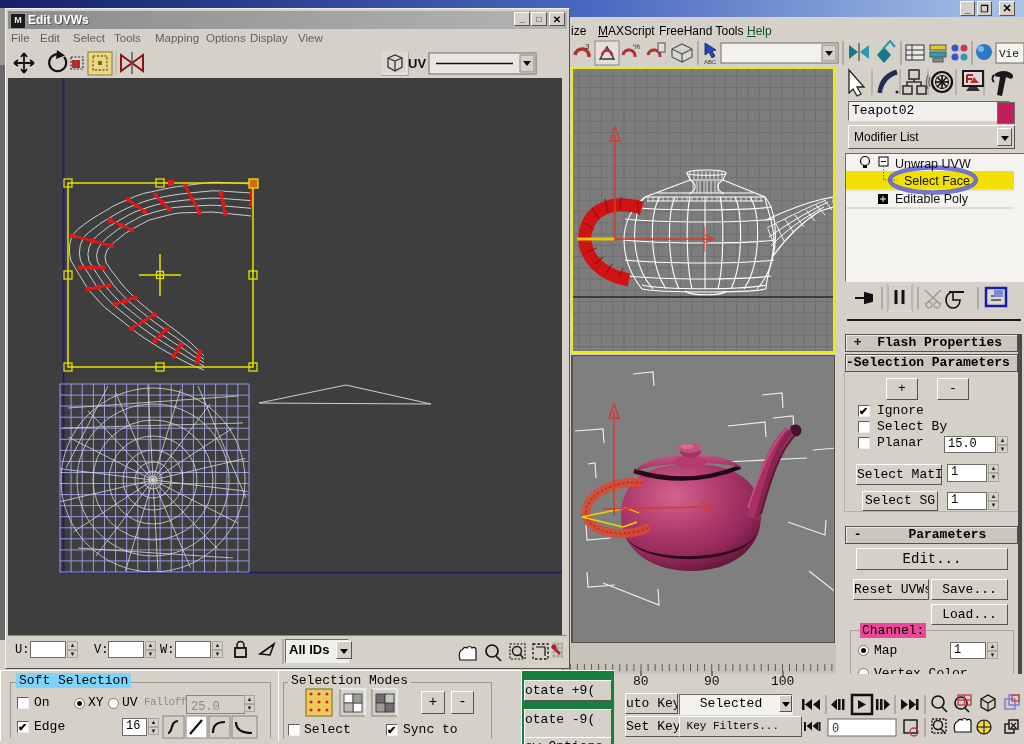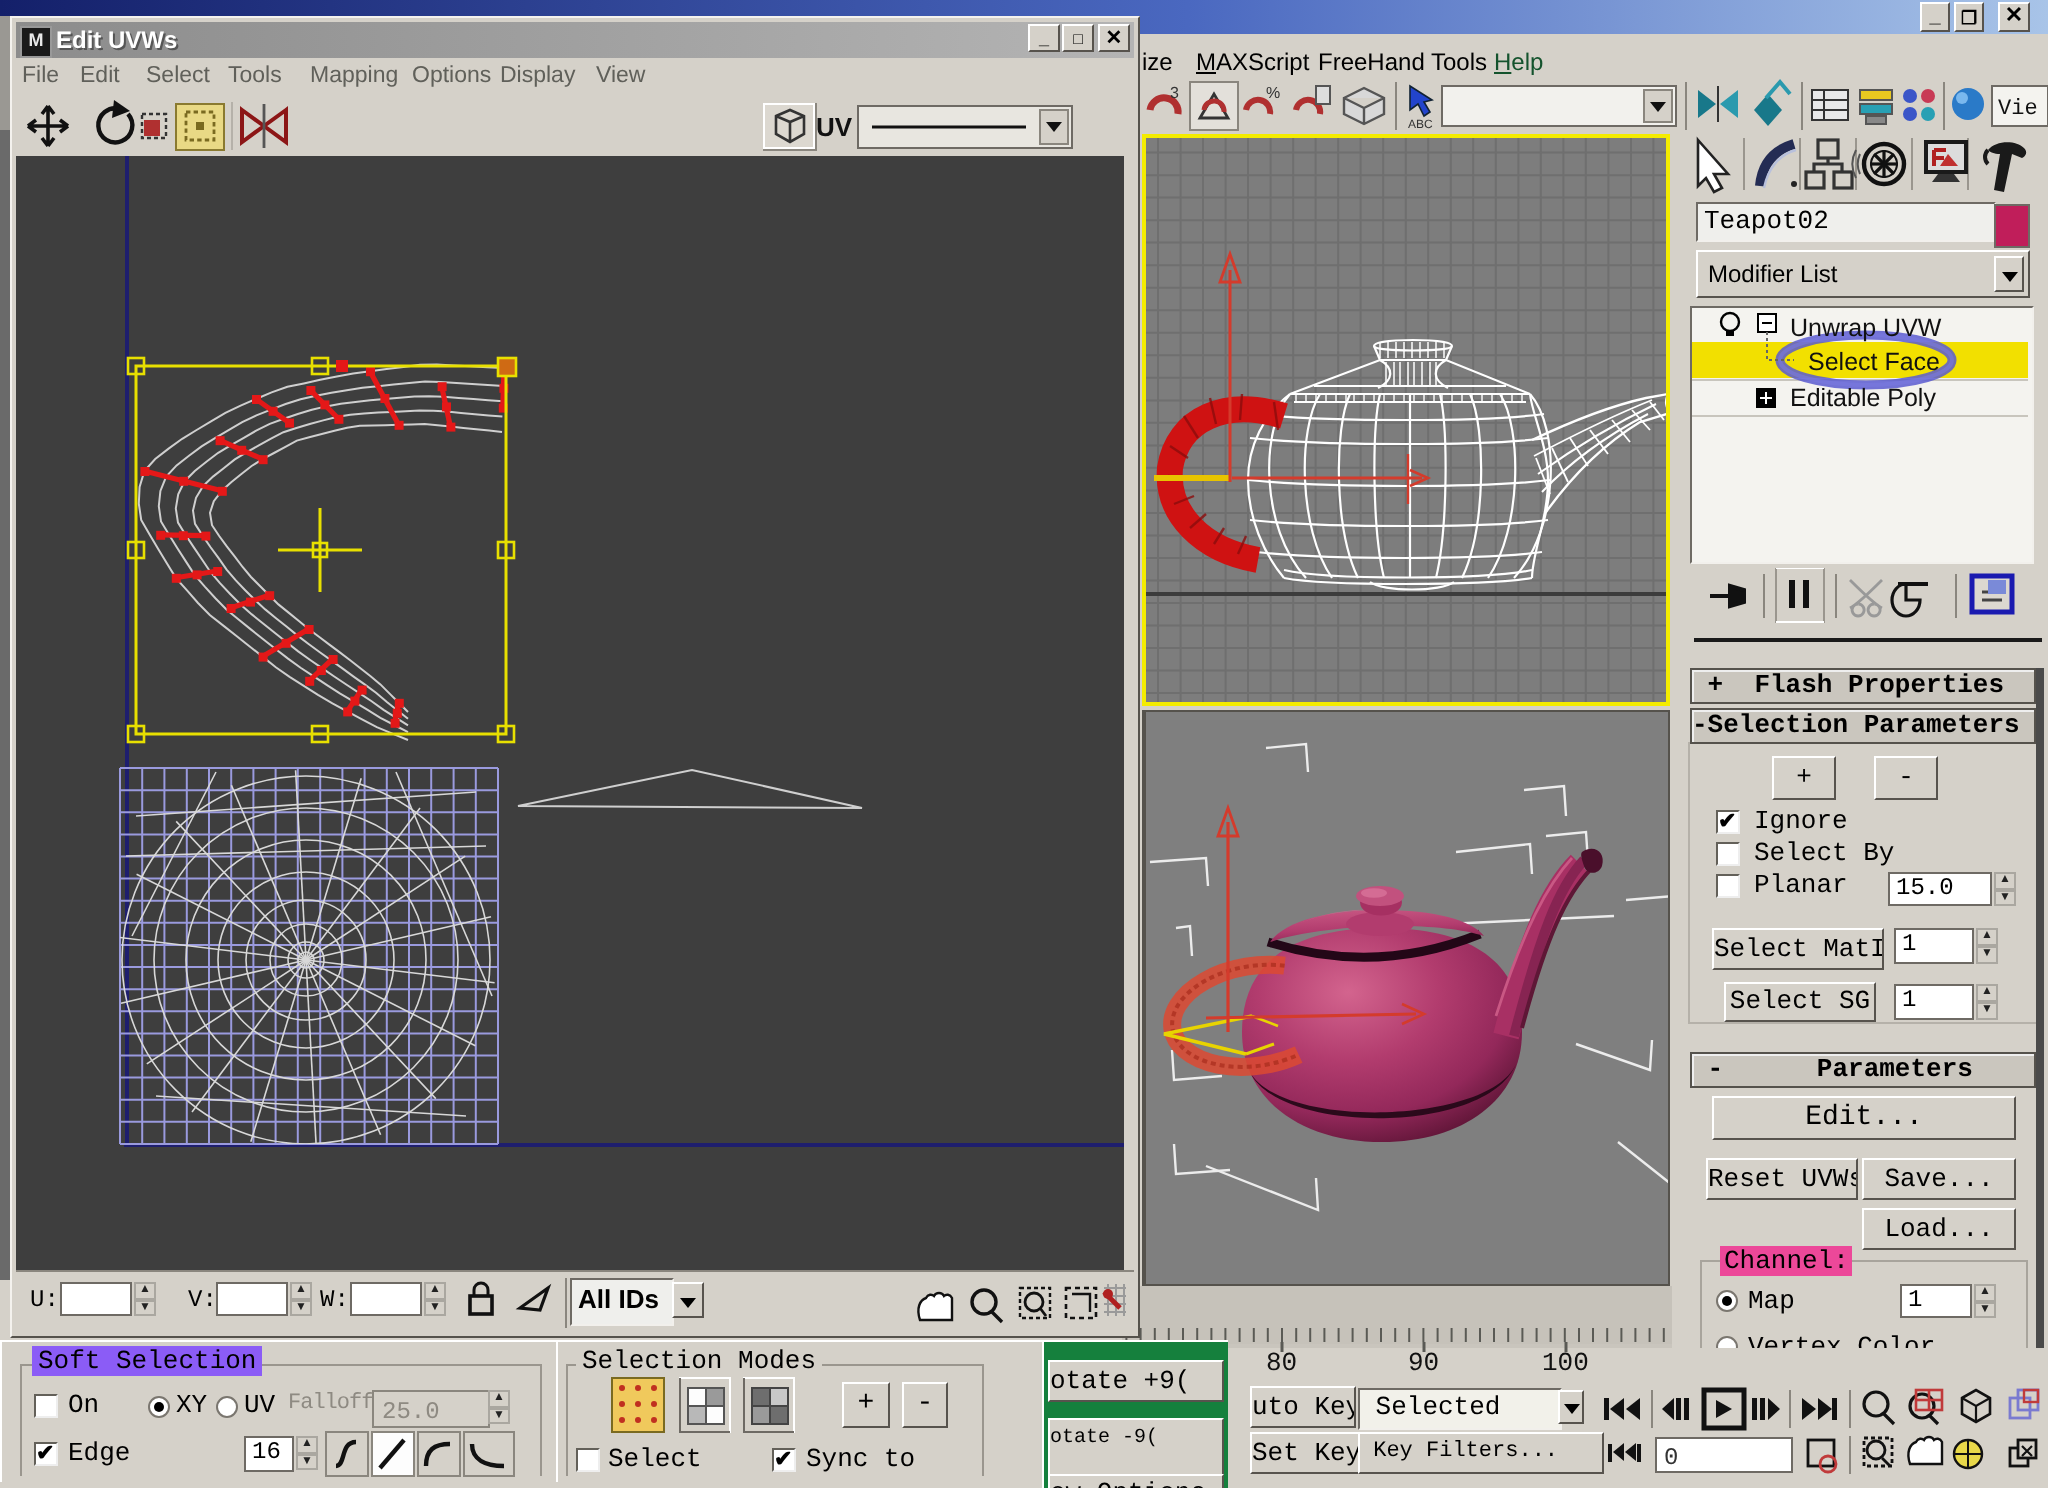--- a/index.html
+++ b/index.html
@@ -1,18 +1,18 @@
 <!DOCTYPE html>
 <html><head>
 <meta charset="utf-8">
 <style>
 html,body{margin:0;padding:0;}
 body{width:1024px;height:744px;position:relative;overflow:hidden;background:#d5d1c9;font-family:"Liberation Sans",sans-serif;}
 .abs{position:absolute;}
-.sunk{border-top:1px solid #6e6a64;border-left:1px solid #6e6a64;border-right:1px solid #f2f0ec;border-bottom:1px solid #f2f0ec;}
+.sunk{border-top:1px solid #6e6a64;border-left:1px solid #6e6a64;border-right:1px solid #f2f0ec;border-bottom:1px solid #f2f0ec;padding-left:12px;}
 .btn{border-top:1px solid #fff;border-left:1px solid #fff;border-right:1px solid #57534d;border-bottom:1px solid #57534d;background:#d5d1c9;box-sizing:border-box;white-space:nowrap;overflow:hidden;}
 .mono{font-family:"Liberation Mono",monospace;}
 .cb{width:12px;height:12px;background:#fff;border-top:1px solid #636059;border-left:1px solid #636059;border-right:1px solid #eee;border-bottom:1px solid #eee;box-sizing:border-box;font-size:11px;line-height:10px;font-weight:bold;color:#000;}
 .rad{width:11px;height:11px;border-radius:50%;background:#fff;border:1px solid #7a766f;box-sizing:border-box;}
 .spin{background:#fff;border:1px solid #6e6a64;box-sizing:border-box;font-family:"Liberation Mono",monospace;font-size:12px;color:#000;padding-left:3px;}
 .sarr{width:11px;background:#d5d1c9;border:1px solid #aaa7a0;box-sizing:border-box;font-size:6px;line-height:7px;text-align:center;color:#222;}
 </style>
 </head>
 <body>
 
@@ -865,21 +865,21 @@
           <path d="M104,6 h12 M104,10 h12 M104,14 h12 M104,18 h12 M106,4 v16 M110,4 v16 M114,4 v16"></path>
         </g>
       <path d="M104,8 L112,16" stroke="#b02020" stroke-width="2.5"></path>
       <circle cx="106" cy="9" r="2.5" fill="#b02020"></circle>
     </svg>
   </div>
 </div>
 
 <div class="abs" id="softsel" style="left:0px;top:670px;width:278px;height:70px;background:#d5d1c9;border-top:1px solid #fff;border-left:1px solid #fff;">
   <div class="abs" style="left:9px;top:11px;width:259px;height:55px;border:1px solid #9a968e;border-bottom:none;"></div>
-  <div class="abs mono" style="left:15px;top:2px;font-size:13px;background:#8b5cf6;padding:0 3px;">Soft Selection</div>
+  <div class="abs mono" style="left:15px;top:2px;font-size:13px;background:#7dd3fc;padding:0 3px;">Soft Selection</div>
   <div class="abs cb" style="left:16px;top:26px;"></div>
   <div class="abs mono" style="left:33px;top:24px;font-size:13px;">On</div>
   <div class="abs rad" style="left:73px;top:27px;">
       <div style="width:5px;height:5px;border-radius:50%;background:#000;margin:2px;"></div>
     </div>
   <div class="abs mono" style="left:87px;top:24px;font-size:13px;">XY</div>
   <div class="abs rad" style="left:107px;top:27px;"></div>
   <div class="abs mono" style="left:121px;top:24px;font-size:13px;">UV</div>
   <div class="abs mono" style="left:143px;top:25px;font-size:11px;letter-spacing:-0.5px;color:#8e8a82;">Falloff:</div>
   <div class="abs" style="left:185px;top:24px;width:57px;height:17px;border:1px solid #8a867e;background:#d5d1c9;"><span class="mono" style="font-size:12px;color:#8e8a82;padding-left:4px;">25.0</span></div>
@@ -940,15 +940,15 @@
   </svg>
   <div class="abs btn mono" style="left:142px;top:20px;width:24px;height:23px;text-align:center;font-size:14px;line-height:21px;">+</div>
   <div class="abs btn mono" style="left:172px;top:20px;width:23px;height:23px;text-align:center;font-size:14px;line-height:21px;">-</div>
   <div class="abs cb" style="left:9px;top:53px;"></div>
   <div class="abs mono" style="left:25px;top:51px;font-size:13px;">Select</div>
   <div class="abs cb" style="left:107px;top:53px;">✔</div>
   <div class="abs mono" style="left:124px;top:51px;font-size:13px;">Sync to</div>
 </div>
 <div class="abs" id="otate" style="left:521px;top:670px;width:92px;height:74px;background:#15803d;border-top:1px solid #fff;border-left:1px solid #fff;">
   <div class="abs btn mono" style="left:2px;top:9px;width:88px;height:21px;font-size:13px;line-height:19px;">otate +9(</div>
-  <div class="abs btn mono" style="left:2px;top:38px;width:88px;height:31px;font-size:10px;line-height:19px;">otate -9(</div>
+  <div class="abs btn mono" style="left:2px;top:38px;width:88px;height:31px;font-size:13px;line-height:19px;">otate -9(</div>
   <div class="abs btn mono" style="left:2px;top:66px;width:88px;height:21px;font-size:13px;line-height:17px;">ow Options</div>
 </div>
 
 </body></html>

